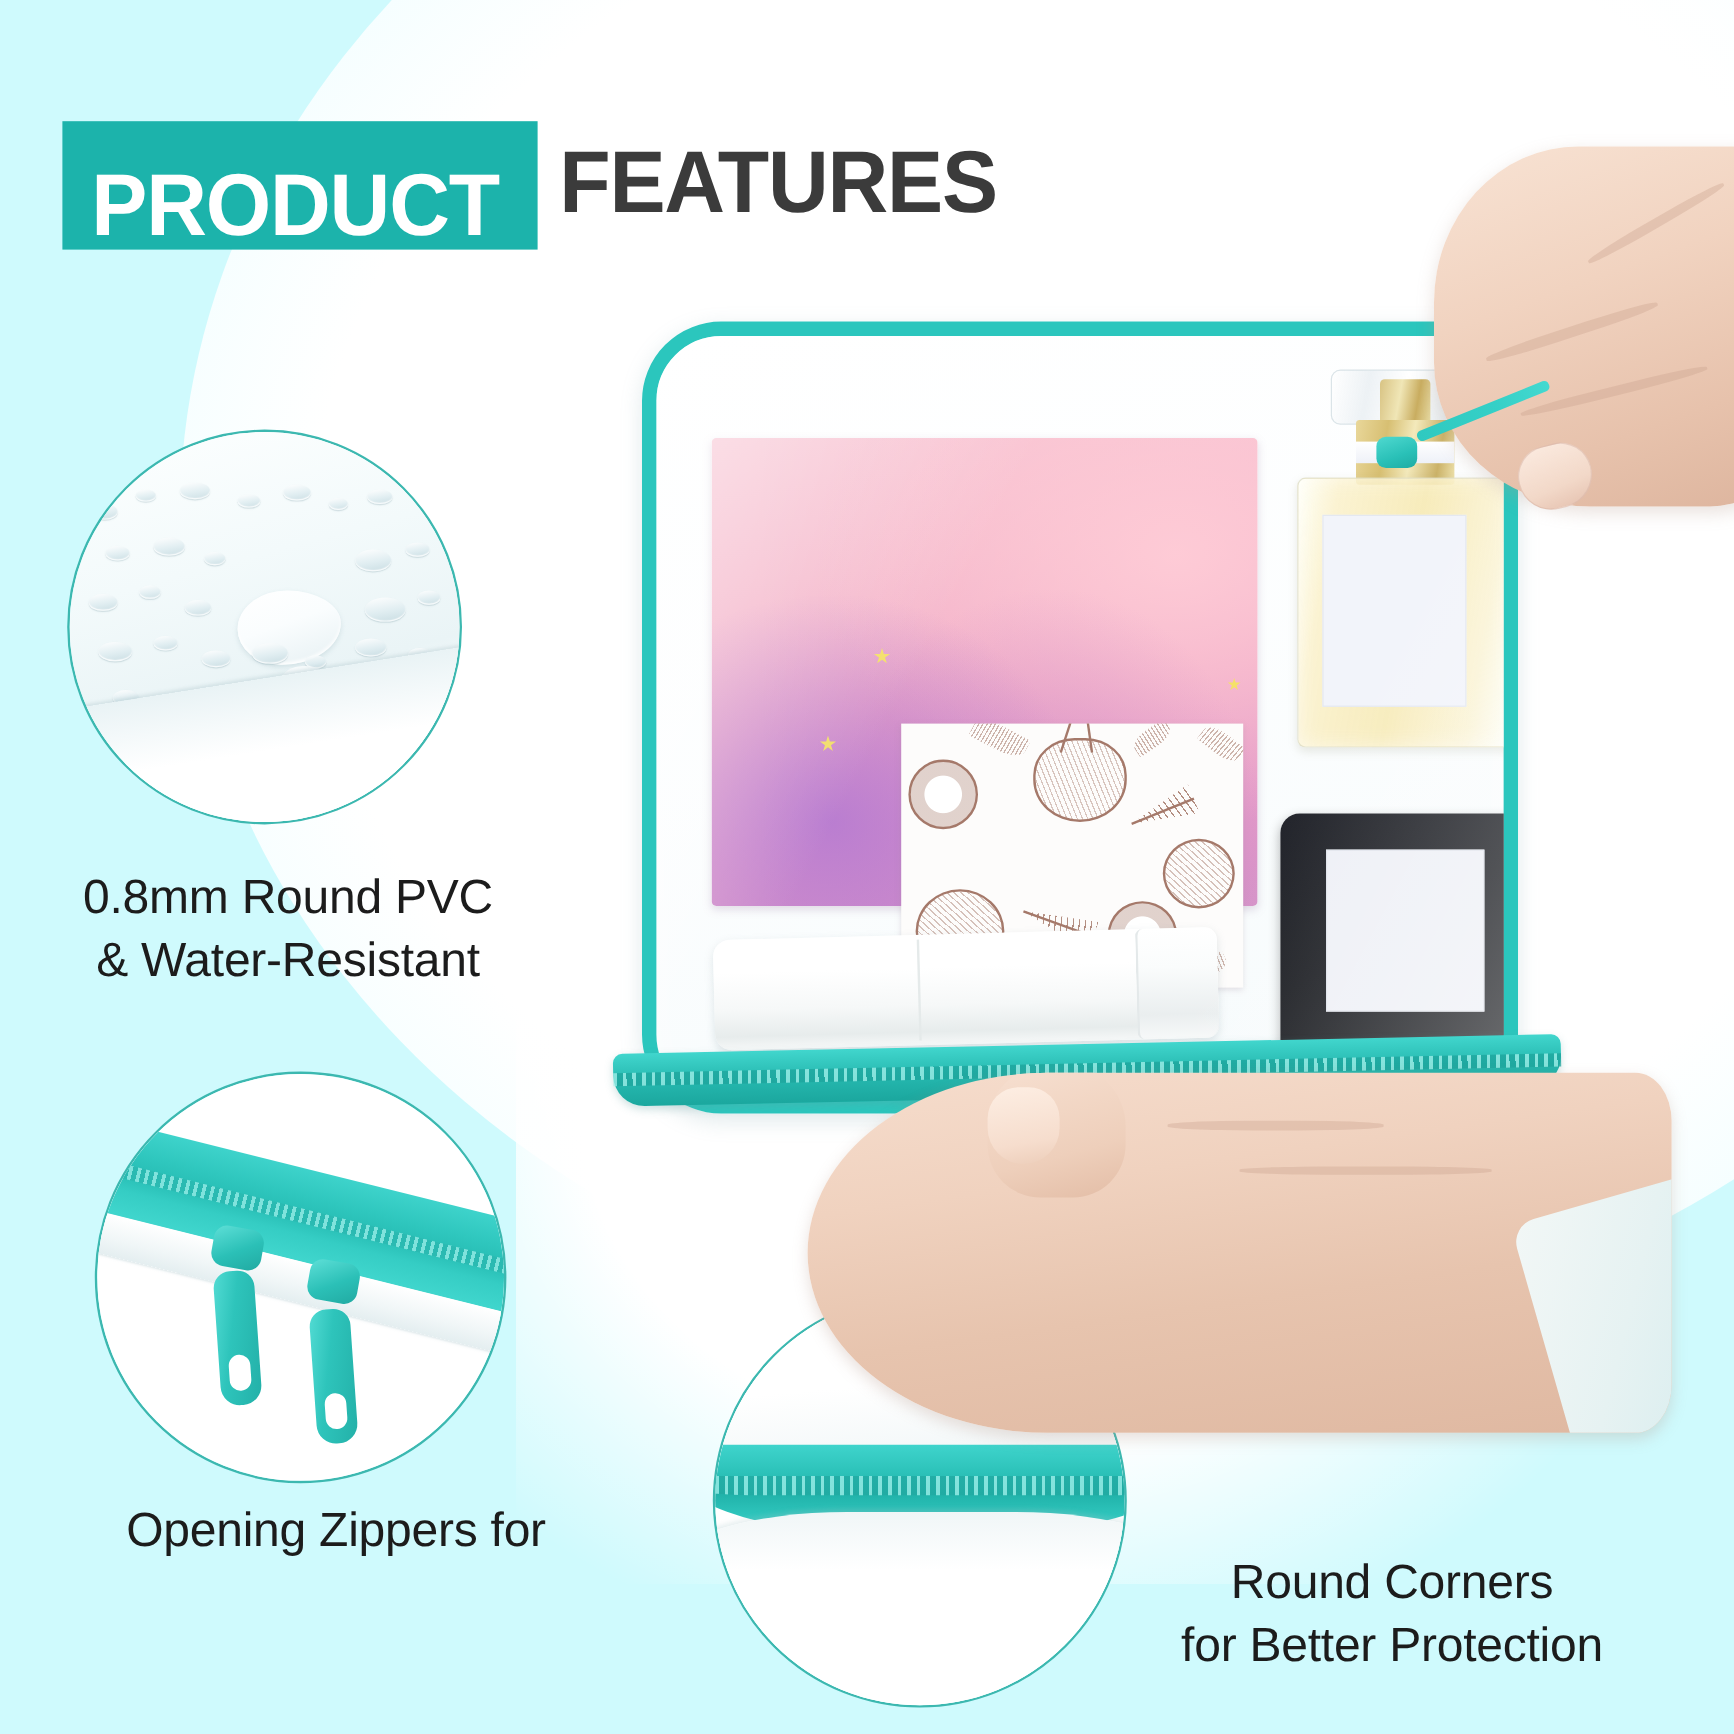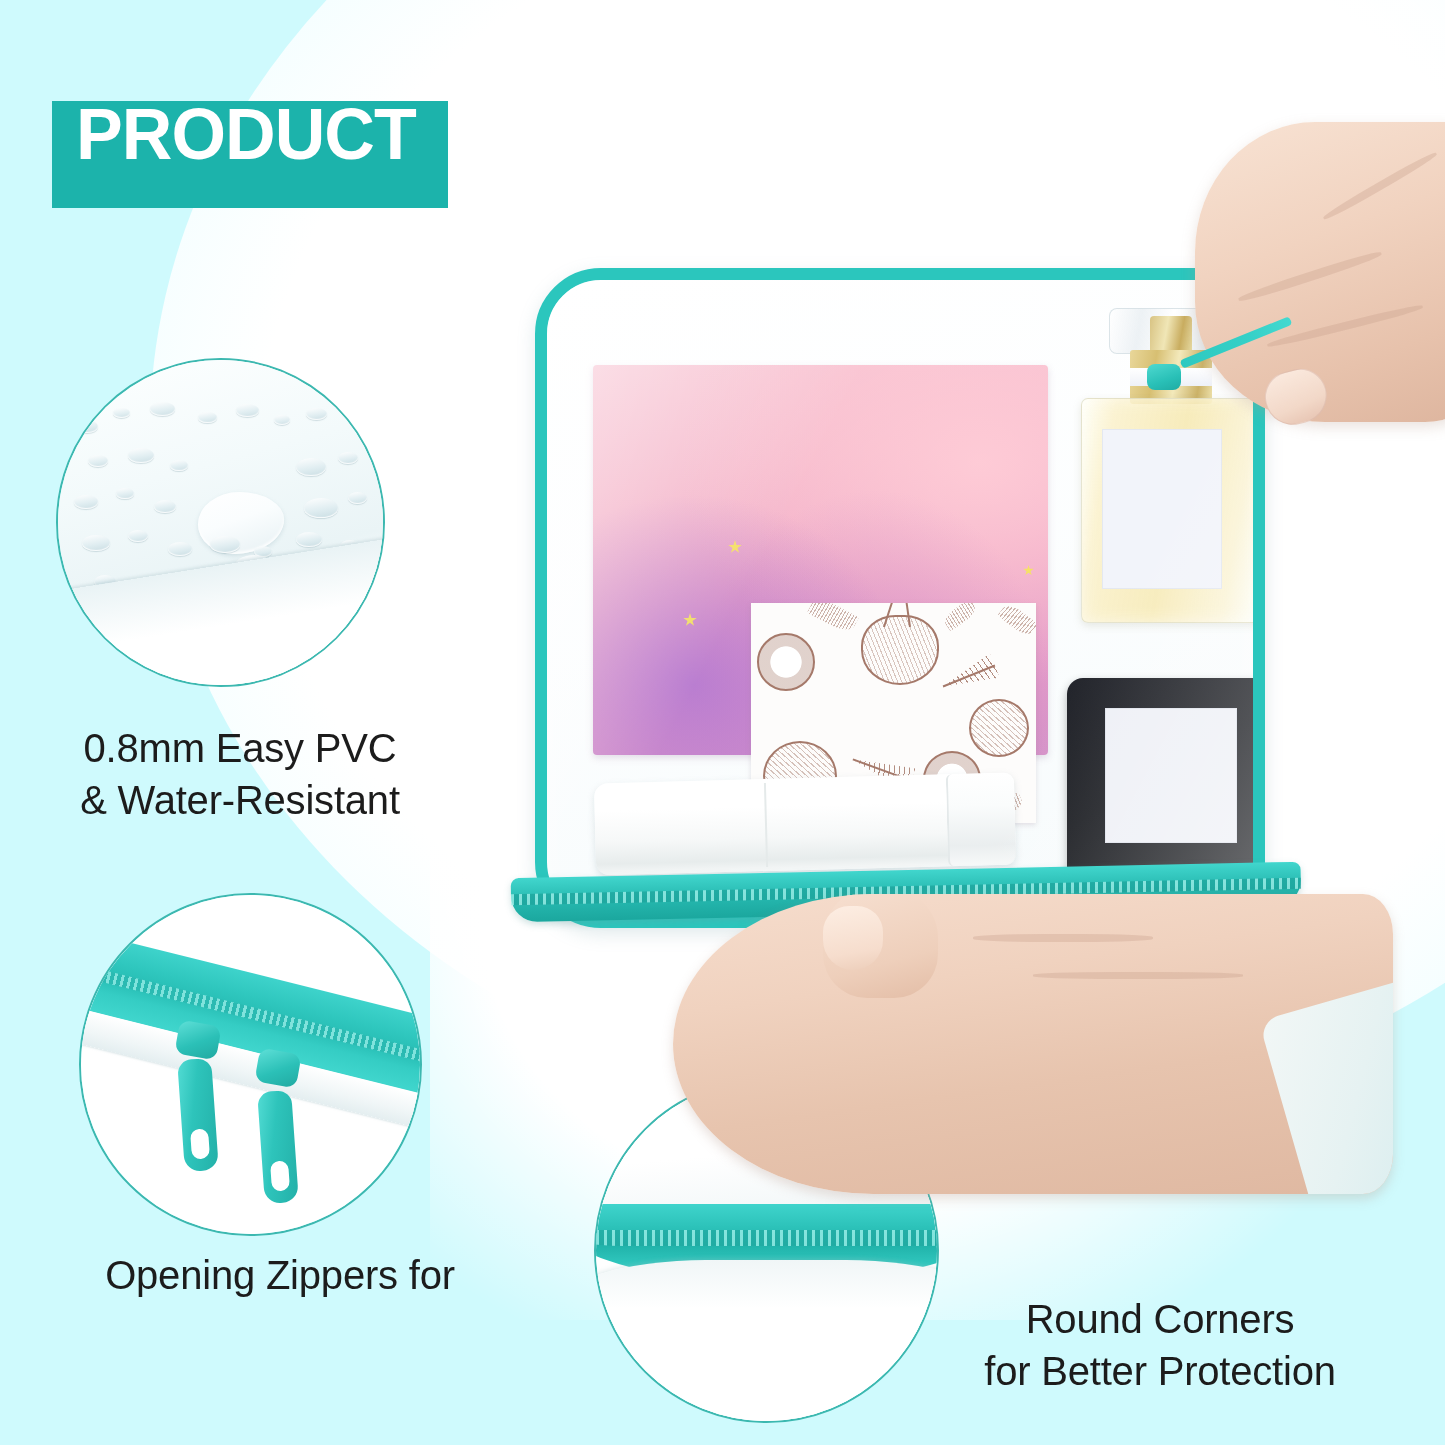--- a/index.html
+++ b/index.html
@@ -26,21 +26,21 @@
     background:radial-gradient(ellipse at 45% 30%, #ffffff 0%, #ffffff 50%, rgba(255,255,255,0) 84%);
   }
 
   
   .title-row{
     position:absolute; left:52px; top:101px; height:107px;
     display:flex; align-items:stretch;
   }
   .title-badge{
     background:#1cb3ab;
-    display:flex; align-items:flex-start;
+    display:flex; align-items:flex-end;
     padding:0 18px 0 24px;
   }
   .title-badge span{
     color:#ffffff; font-size:73px; font-weight:bold;
     letter-spacing:-1px; line-height:1;
     transform:scaleX(0.96); transform-origin:left center;
     display:block; margin-top:-4px;
   }
   .title-rest{
     display:flex; align-items:center; padding-left:18px;
@@ -382,20 +382,23 @@
 
 <div class="bg-root">
   <div class="bg-white-blob"></div>
   <div class="bg-white-top"></div>
   <div class="bg-white-bottomright"></div>
 </div>
 
 <div class="title-row">
   <div class="title-badge">
     <span>PRODUCT</span>
+  </div>
+  <div class="title-rest">
+    <span>FEATURES</span>
   </div>
 </div>
 
 <div class="circle" id="circle-pvc">
   <div class="pvc-surface"></div>
   <div class="bigdrop"></div>
   <div class="drop" style="left:18px;top:60px;width:22px;height:13px;"></div>
   <div class="drop" style="left:55px;top:48px;width:17px;height:10px;"></div>
   <div class="drop" style="left:92px;top:42px;width:25px;height:14px;"></div>
   <div class="drop" style="left:140px;top:52px;width:19px;height:11px;"></div>
@@ -426,21 +429,21 @@
   <div class="drop" style="left:232px;top:218px;width:24px;height:14px;"></div>
   <div class="drop" style="left:274px;top:212px;width:18px;height:11px;"></div>
   <div class="drop" style="left:50px;top:252px;width:24px;height:14px;"></div>
   <div class="drop" style="left:96px;top:246px;width:19px;height:11px;"></div>
   <div class="drop" style="left:140px;top:255px;width:22px;height:13px;"></div>
   <div class="drop" style="left:186px;top:248px;width:26px;height:15px;"></div>
   <div class="drop" style="left:232px;top:256px;width:18px;height:11px;"></div>
   <div class="pvc-edge"></div>
 </div>
 <div class="caption" id="caption-pvc">
-  <div>0.8mm Easy PVC</div>
+  <div>0.8mm Round PVC</div>
   <div>&amp; Water-Resistant</div>
 </div>
 
 <div class="circle" id="circle-zipper">
   <div class="zip-bg"></div>
   <div class="zip-tape"></div>
   <div class="zip-teeth"></div>
   <div class="zip-white-strip"></div>
   <div class="zip-head" id="zip-head-left"></div>
   <div class="zip-pull" id="zip-pull-left"></div>

